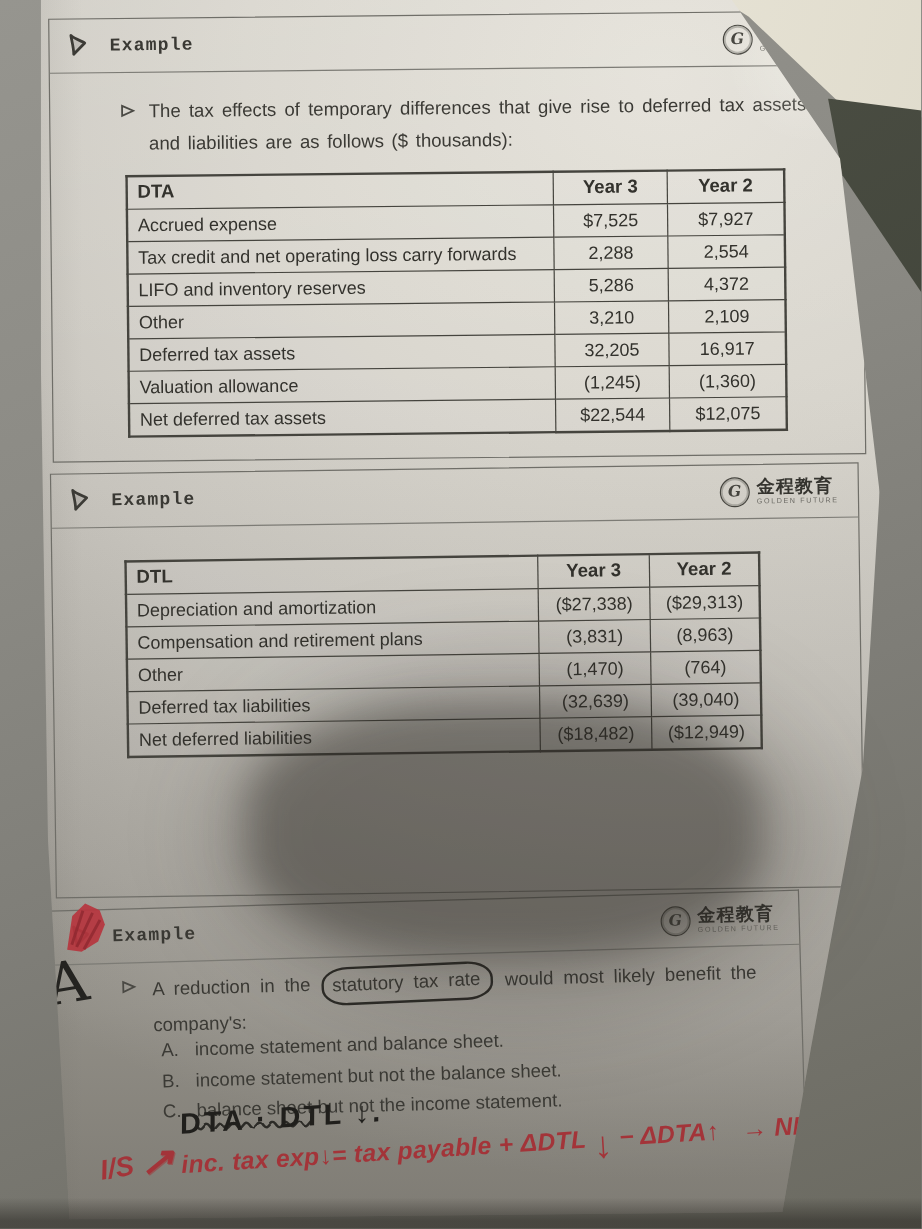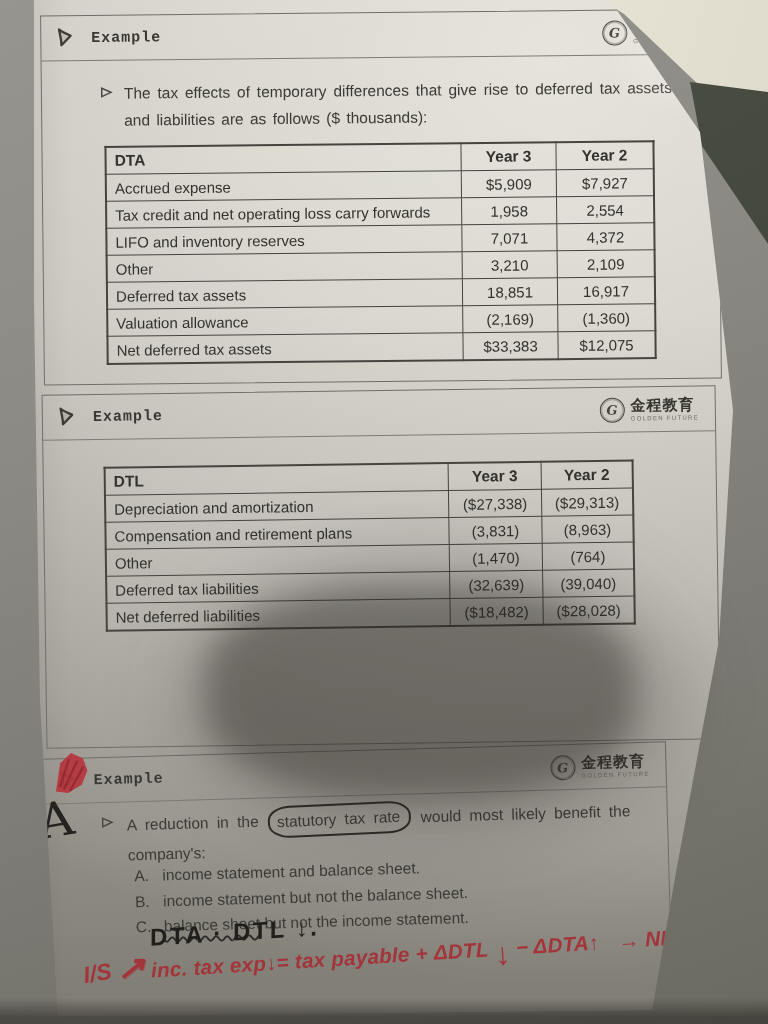--- a/index.html
+++ b/index.html
@@ -117,51 +117,51 @@
 
     <table class="fin t1">
       <tbody>
           <tr class="thead">
         <td class="c0">DTA</td>
         <td class="c1">Year 3</td>
         <td class="c2">Year 2</td>
       </tr>
       <tr>
         <td class="c0">Accrued expense</td>
-        <td class="c1">$5,909</td>
+        <td class="c1">$7,525</td>
         <td class="c2">$7,927</td>
       </tr>
       <tr>
         <td class="c0">Tax credit and net operating loss carry forwards</td>
-        <td class="c1">1,958</td>
+        <td class="c1">2,288</td>
         <td class="c2">2,554</td>
       </tr>
       <tr>
         <td class="c0">LIFO and inventory reserves</td>
-        <td class="c1">7,071</td>
+        <td class="c1">5,286</td>
         <td class="c2">4,372</td>
       </tr>
       <tr>
         <td class="c0">Other</td>
         <td class="c1">3,210</td>
         <td class="c2">2,109</td>
       </tr>
       <tr>
         <td class="c0">Deferred tax assets</td>
-        <td class="c1">18,851</td>
+        <td class="c1">32,205</td>
         <td class="c2">16,917</td>
       </tr>
       <tr>
         <td class="c0">Valuation allowance</td>
-        <td class="c1">(2,169)</td>
+        <td class="c1">(1,245)</td>
         <td class="c2">(1,360)</td>
       </tr>
       <tr>
         <td class="c0">Net deferred tax assets</td>
-        <td class="c1">$33,383</td>
+        <td class="c1">$22,544</td>
         <td class="c2">$12,075</td>
       </tr>
     </tbody>
       </table>
   </div>
 
   <div class="example-box box2">
     <div class="box-header">
       <svg class="example-icon" viewBox="0 0 20 20">
         <path d="M4.5 2.5 C6.5 4.5 14.5 6.5 15.5 7.2 L8 16.5 C7.6 11.5 4.8 4.5 4.5 2.5 Z" fill="rgba(60,59,54,.12)" stroke="#3c3b36" stroke-width="2.1" stroke-linejoin="round"></path>
@@ -199,21 +199,21 @@
         <td class="c2">(764)</td>
       </tr>
       <tr>
         <td class="c0">Deferred tax liabilities</td>
         <td class="c1">(32,639)</td>
         <td class="c2">(39,040)</td>
       </tr>
       <tr>
         <td class="c0">Net deferred liabilities</td>
         <td class="c1">($18,482)</td>
-        <td class="c2">($28,028)</td>
+        <td class="c2">($12,949)</td>
       </tr>
     </tbody>
       </table>
   </div>
 
   <div class="example-box box3">
     <div class="box-header">
       <svg class="example-icon" viewBox="0 0 20 20">
         <path d="M4.5 2.5 C6.5 4.5 14.5 6.5 15.5 7.2 L8 16.5 C7.6 11.5 4.8 4.5 4.5 2.5 Z" fill="rgba(60,59,54,.12)" stroke="#3c3b36" stroke-width="2.1" stroke-linejoin="round"></path>
       </svg>

